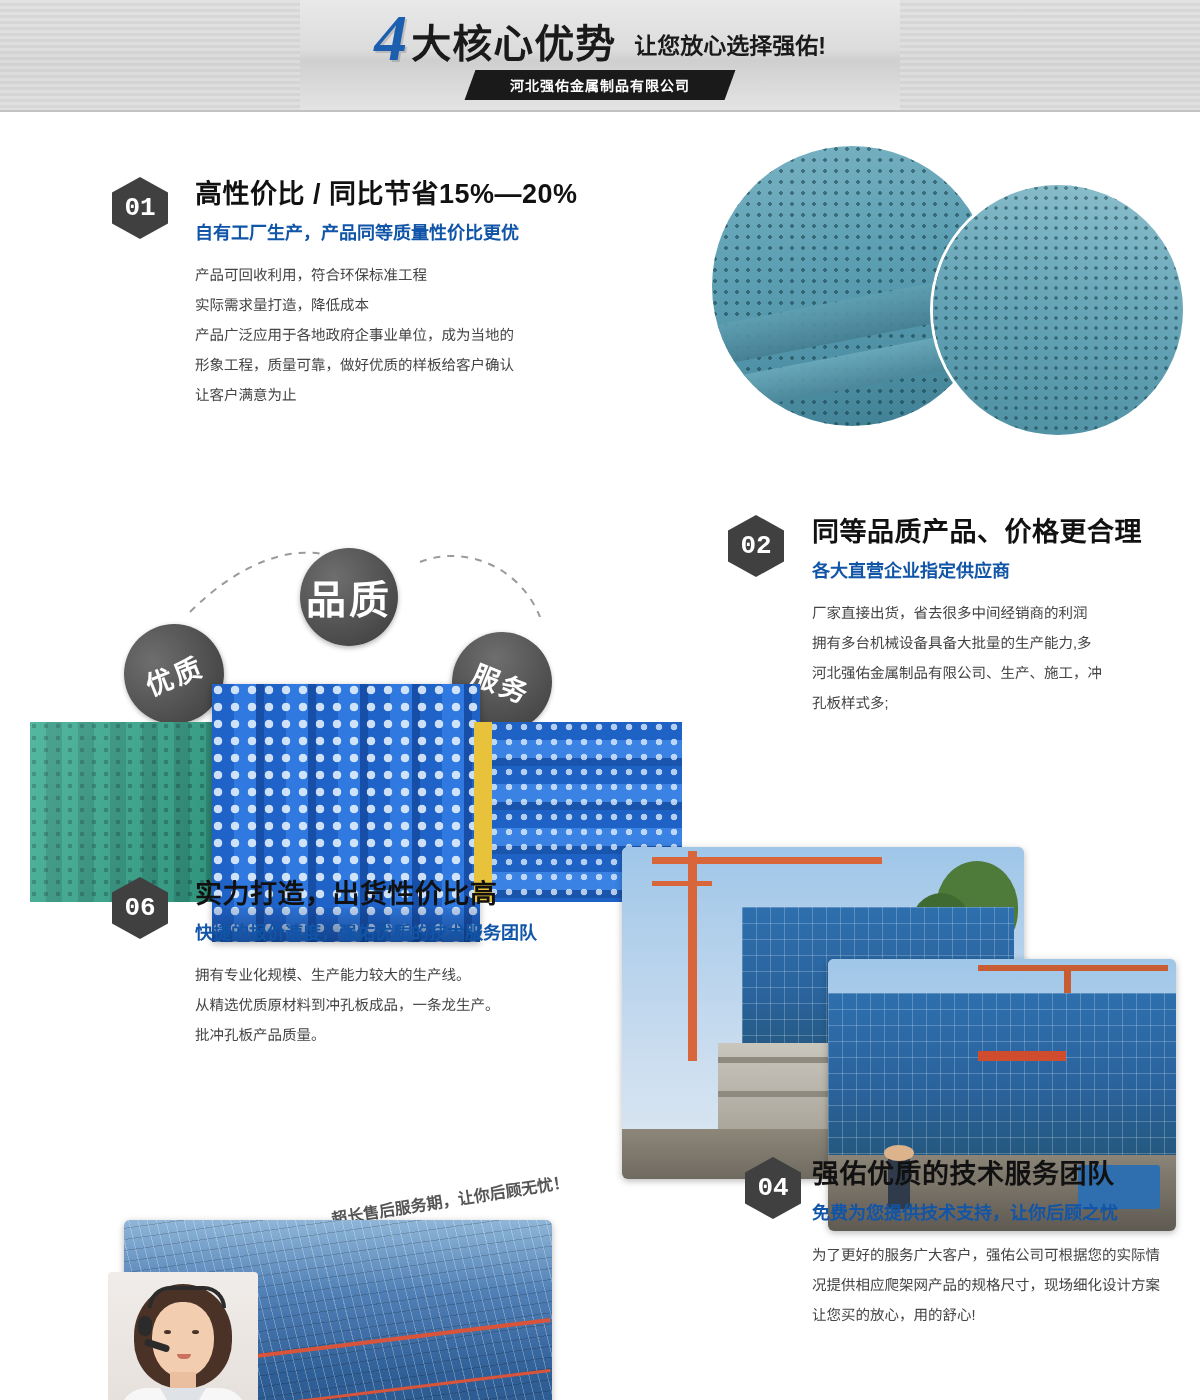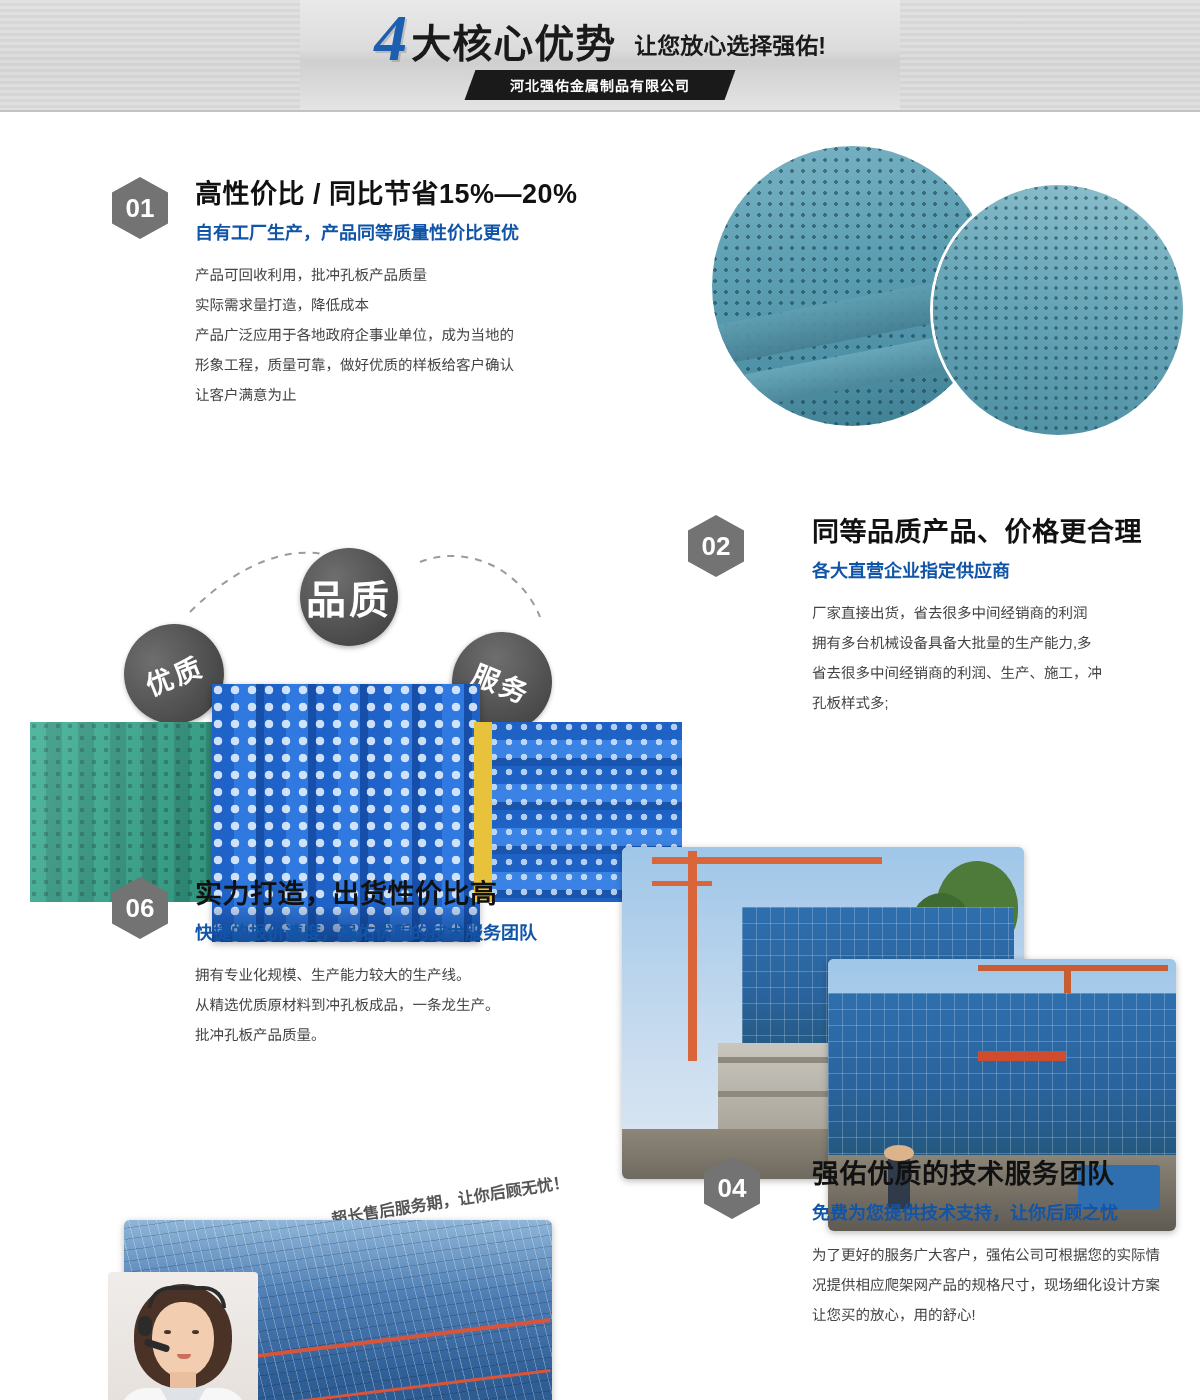--- a/index.html
+++ b/index.html
@@ -57,24 +57,24 @@
   }
   .company-bar span{display:inline-block;transform:skewX(20deg);}
 
   
   .stage{position:relative;width:1200px;height:1290px;background:#fff;}
   .abs{position:absolute;}
 
   .hex{
     width:56px;height:62px;position:relative;
     display:flex;align-items:center;justify-content:center;
-    background:#737373;
+    background:#404040;
     clip-path:polygon(50% 0%,100% 25%,100% 75%,50% 100%,0% 75%,0% 25%);
     color:#fff;font-size:26px;font-weight:bold;
-    font-family:Liberation Sans, sans-serif;
+    font-family:Liberation Mono, monospace;
   }
   .blk-title{
     font-size:27px;font-weight:bold;color:#111;letter-spacing:.5px;
     line-height:34px;
   }
   .blk-sub{
     font-size:18px;font-weight:bold;color:#1155a8;
     margin-top:9px;line-height:26px;
   }
   .blk-body{
@@ -195,21 +195,21 @@
 
 <div class="stage">
 
   <div class="abs" style="left:112px;top:65px;">
     <div class="hex">01</div>
   </div>
   <div class="abs" style="left:195px;top:65px;width:520px;">
     <div class="blk-title">高性价比 / 同比节省15%—20%</div>
     <div class="blk-sub">自有工厂生产，产品同等质量性价比更优</div>
     <div class="blk-body">
-      <div>产品可回收利用，批冲孔板产品质量</div>
+      <div>产品可回收利用，符合环保标准工程</div>
       <div>实际需求量打造，降低成本</div>
       <div>产品广泛应用于各地政府企事业单位，成为当地的</div>
       <div>形象工程，质量可靠，做好优质的样板给客户确认</div>
       <div>让客户满意为止</div>
     </div>
   </div>
 
   <div class="photo circ" style="left:712px;top:34px;width:280px;height:280px;">
     <div class="panel-teal"></div>
     <div style="position:absolute;left:-10px;top:150px;width:330px;height:40px;background:linear-gradient(180deg,#5f9fb2,#467f93);transform:rotate(-11deg);opacity:.92;"></div>
@@ -239,30 +239,30 @@
   </div>
   <div class="photo shadow" style="left:212px;top:572px;width:268px;height:258px;">
     <div class="panel-blue"></div>
     <div style="position:absolute;left:0;bottom:0;width:100%;height:34px;background:linear-gradient(180deg,rgba(10,40,90,.1),rgba(10,40,90,.55));"></div>
   </div>
   <div class="photo" style="left:474px;top:610px;width:208px;height:180px;">
     <div class="panel-bluewave"></div>
     <div style="position:absolute;left:0;top:0;width:18px;height:100%;background:#e8c23a;"></div>
   </div>
 
-  <div class="abs" style="left:688px;top:403px;">
+  <div class="abs" style="left:728px;top:403px;">
     <div class="hex">02</div>
   </div>
   <div class="abs" style="left:812px;top:403px;width:360px;">
     <div class="blk-title">同等品质产品、价格更合理</div>
     <div class="blk-sub">各大直营企业指定供应商</div>
     <div class="blk-body">
       <div>厂家直接出货，省去很多中间经销商的利润</div>
       <div>拥有多台机械设备具备大批量的生产能力,多</div>
-      <div>省去很多中间经销商的利润、生产、施工，冲</div>
+      <div>河北强佑金属制品有限公司、生产、施工，冲</div>
       <div>孔板样式多;</div>
     </div>
   </div>
 
   <div class="abs" style="left:112px;top:765px;">
     <div class="hex">06</div>
   </div>
   <div class="abs" style="left:195px;top:765px;width:430px;">
     <div class="blk-title">实力打造，出货性价比高</div>
     <div class="blk-sub">快捷的报价速度，强佑优质的技术服务团队</div>
@@ -318,21 +318,21 @@
     <div class="op-eye r"></div>
     <div class="op-mouth"></div>
     <div class="op-neck"></div>
     <div class="op-body"></div>
     <div class="op-collar"></div>
     <div class="op-band"></div>
     <div class="op-earpiece"></div>
     <div class="op-mic"></div>
   </div>
 
-  <div class="abs" style="left:704px;top:1045px;text-align:center;">
+  <div class="abs" style="left:745px;top:1045px;text-align:center;">
     <div class="hex">04</div>
   </div>
   <div class="abs" style="left:812px;top:1045px;width:380px;">
     <div class="blk-title">强佑优质的技术服务团队</div>
     <div class="blk-sub">免费为您提供技术支持，让你后顾之忧</div>
     <div class="blk-body">
       <div>为了更好的服务广大客户，强佑公司可根据您的实际情</div>
       <div>况提供相应爬架网产品的规格尺寸，现场细化设计方案</div>
       <div>让您买的放心，用的舒心!</div>
     </div>

